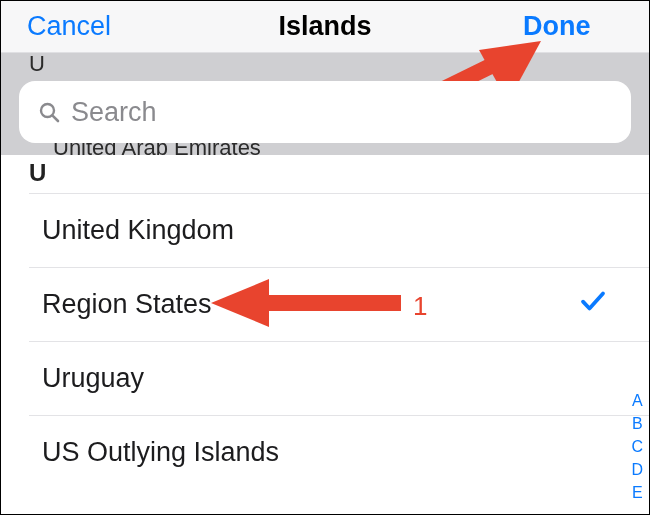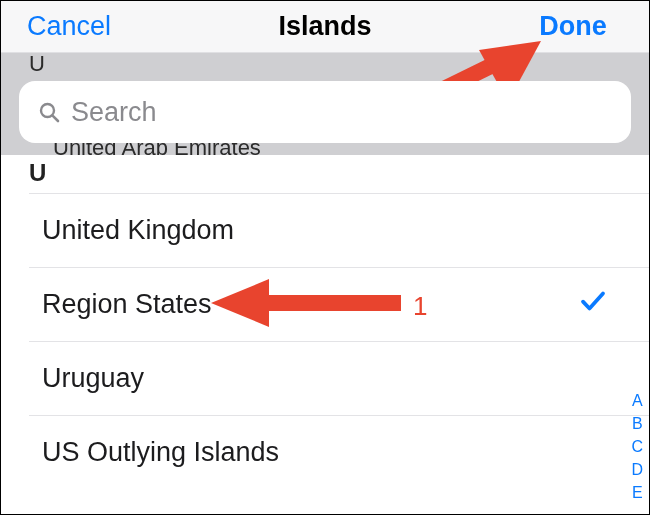--- a/index.html
+++ b/index.html
@@ -17,21 +17,21 @@
       align-items: center;
       justify-content: space-between;
       padding: 8px 26px;
       border-bottom: 1px solid #e0e0e3;
     }
     .nav .left, .nav .right {
       font-size: 27px;
       color: #0a7aff;
       flex: 0 0 100px;
     }
-    .nav .right { text-align: center; font-weight: 600; }
+    .nav .right { text-align: left; font-weight: 600; }
     .nav .title {
       font-size: 27px;
       font-weight: 600;
       color: #000;
       flex: 1;
       text-align: center;
     }
     .search-area {
       background: #cfcfd2;
       padding: 16px 18px;

